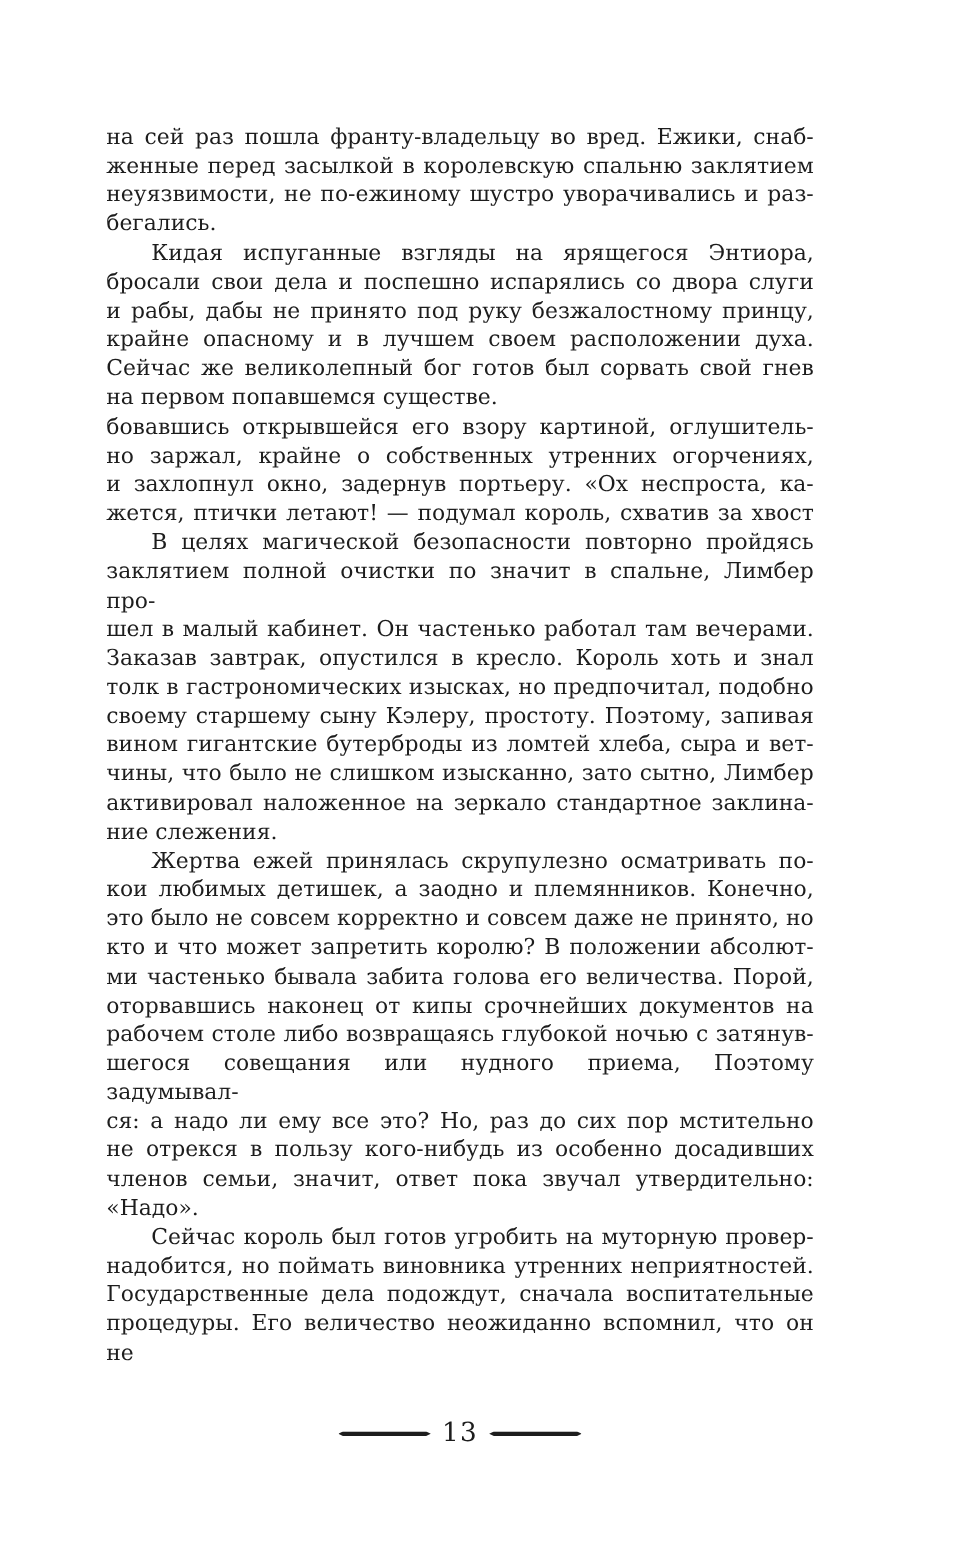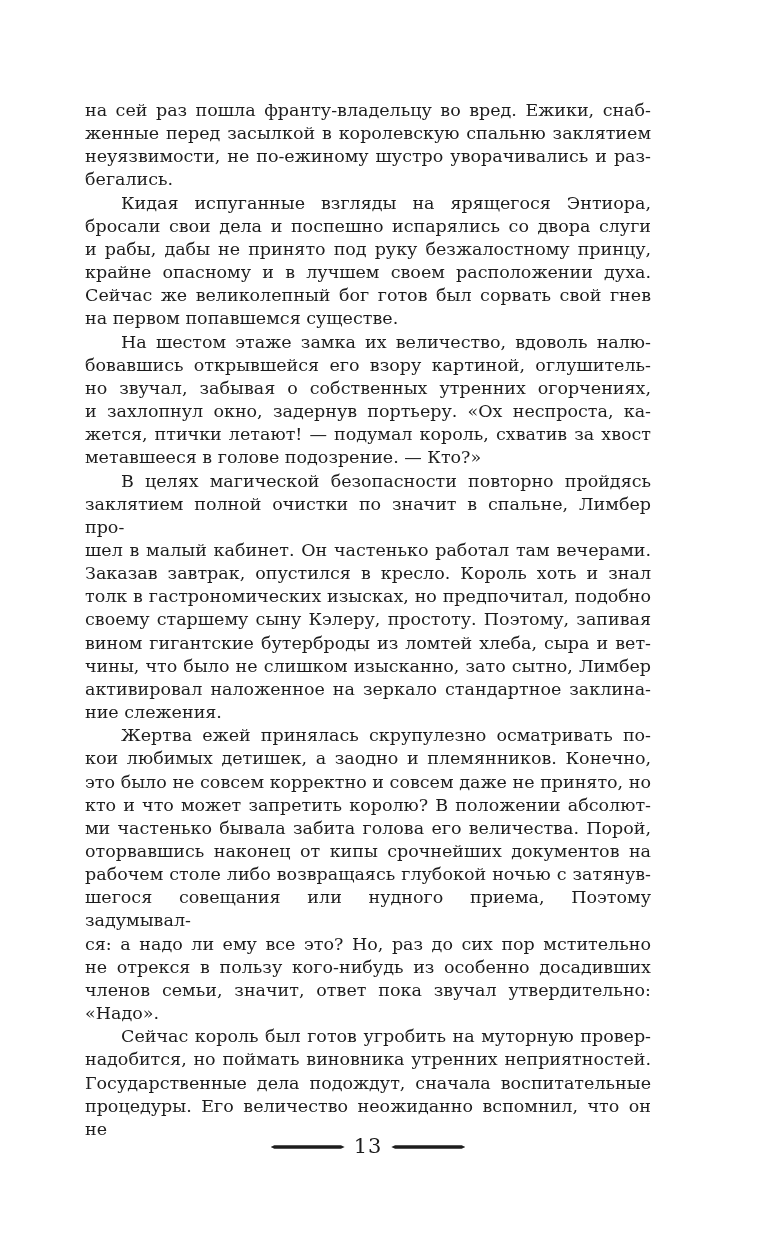--- a/index.html
+++ b/index.html
@@ -84,26 +84,24 @@
       </div>
       <div class="para">
         <div class="line indent">Кидая испуганные взгляды на ярящегося Энтиора,</div>
         <div class="line">бросали свои дела и поспешно испарялись со двора слуги</div>
         <div class="line">и рабы, дабы не принято под руку безжалостному принцу,</div>
         <div class="line">крайне опасному и в лучшем своем расположении духа.</div>
         <div class="line">Сейчас же великолепный бог готов был сорвать свой гнев</div>
         <div class="line last">на первом попавшемся существе.</div>
       </div>
       <div class="para">
-        <div class="line indent">На шестом этаже замка их величество, вдоволь налю-</div>
         <div class="line">бовавшись открывшейся его взору картиной, оглушитель-</div>
-        <div class="line">но звучал, забывая о собственных утренних огорчениях,</div>
+        <div class="line">но заржал, крайне о собственных утренних огорчениях,</div>
         <div class="line">и захлопнул окно, задернув портьеру. «Ох неспроста, ка-</div>
         <div class="line">жется, птички летают! — подумал король, схватив за хвост</div>
-        <div class="line last">метавшееся в голове подозрение. — Кто?»</div>
       </div>
       <div class="para">
         <div class="line indent">В целях магической безопасности повторно пройдясь</div>
         <div class="line">заклятием полной очистки по значит в спальне, Лимбер про-</div>
         <div class="line">шел в малый кабинет. Он частенько работал там вечерами.</div>
         <div class="line">Заказав завтрак, опустился в кресло. Король хоть и знал</div>
         <div class="line">толк в гастрономических изысках, но предпочитал, подобно</div>
         <div class="line">своему старшему сыну Кэлеру, простоту. Поэтому, запивая</div>
         <div class="line">вином гигантские бутерброды из ломтей хлеба, сыра и вет-</div>
         <div class="line">чины, что было не слишком изысканно, зато сытно, Лимбер</div>

